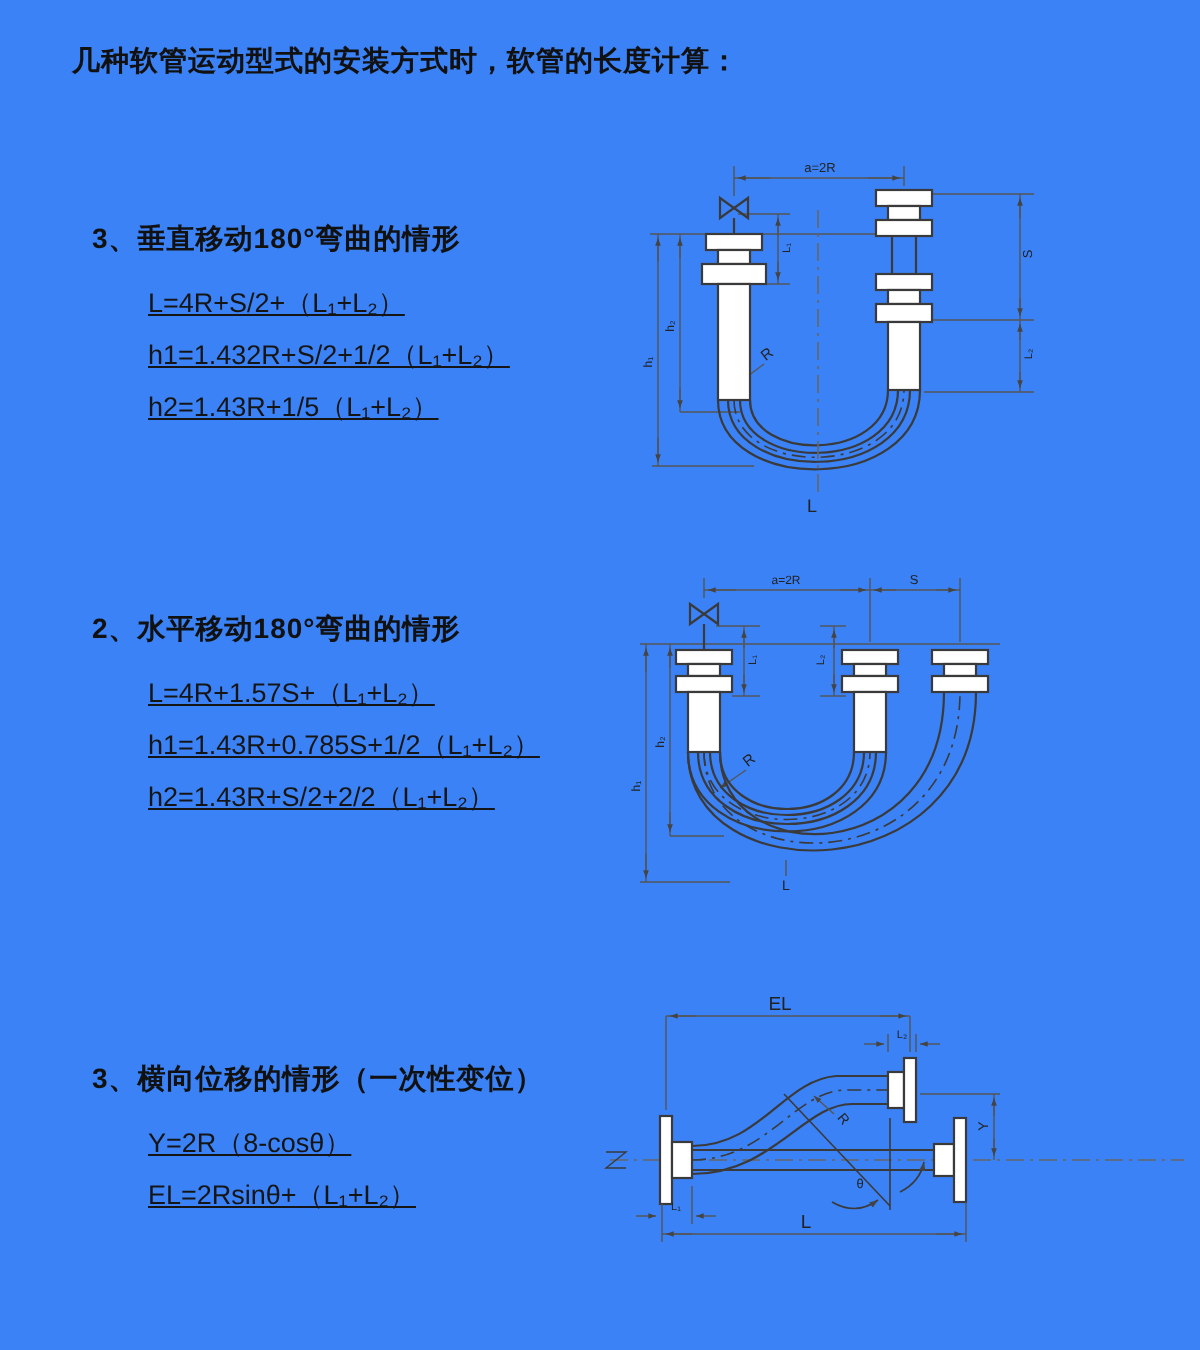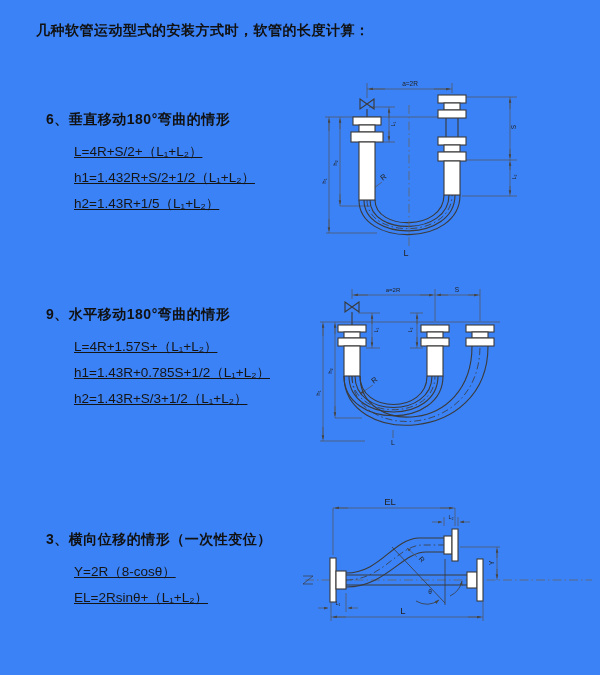--- a/index.html
+++ b/index.html
@@ -32,34 +32,34 @@
   .dash{stroke-dasharray:7 3 1.5 3;stroke-width:0.8;}
 </style>
 </head>
 <body>
 
 <div class="canvas">
 
   <div class="doc-title">几种软管运动型式的安装方式时，软管的长度计算：</div>
 
   <div class="section sec-1">
-    <div class="sec-heading">6、垂直移动180°弯曲的情形</div>
+    <div class="sec-heading">3、垂直移动180°弯曲的情形</div>
     <div class="formulas">
       <div class="formula">L=4R+S/2+（L₁+L₂）</div>
       <div class="formula">h1=1.432R+S/2+1/2（L₁+L₂）</div>
       <div class="formula">h2=1.43R+1/5（L₁+L₂）</div>
     </div>
   </div>
 
   <div class="section sec-2">
-    <div class="sec-heading">9、水平移动180°弯曲的情形</div>
+    <div class="sec-heading">2、水平移动180°弯曲的情形</div>
     <div class="formulas">
       <div class="formula">L=4R+1.57S+（L₁+L₂）</div>
       <div class="formula">h1=1.43R+0.785S+1/2（L₁+L₂）</div>
-      <div class="formula">h2=1.43R+S/3+1/2（L₁+L₂）</div>
+      <div class="formula">h2=1.43R+S/2+2/2（L₁+L₂）</div>
     </div>
   </div>
 
   <div class="section sec-3">
     <div class="sec-heading">3、横向位移的情形（一次性变位）</div>
     <div class="formulas">
       <div class="formula">Y=2R（8-cosθ）</div>
       <div class="formula">EL=2Rsinθ+（L₁+L₂）</div>
     </div>
   </div>

